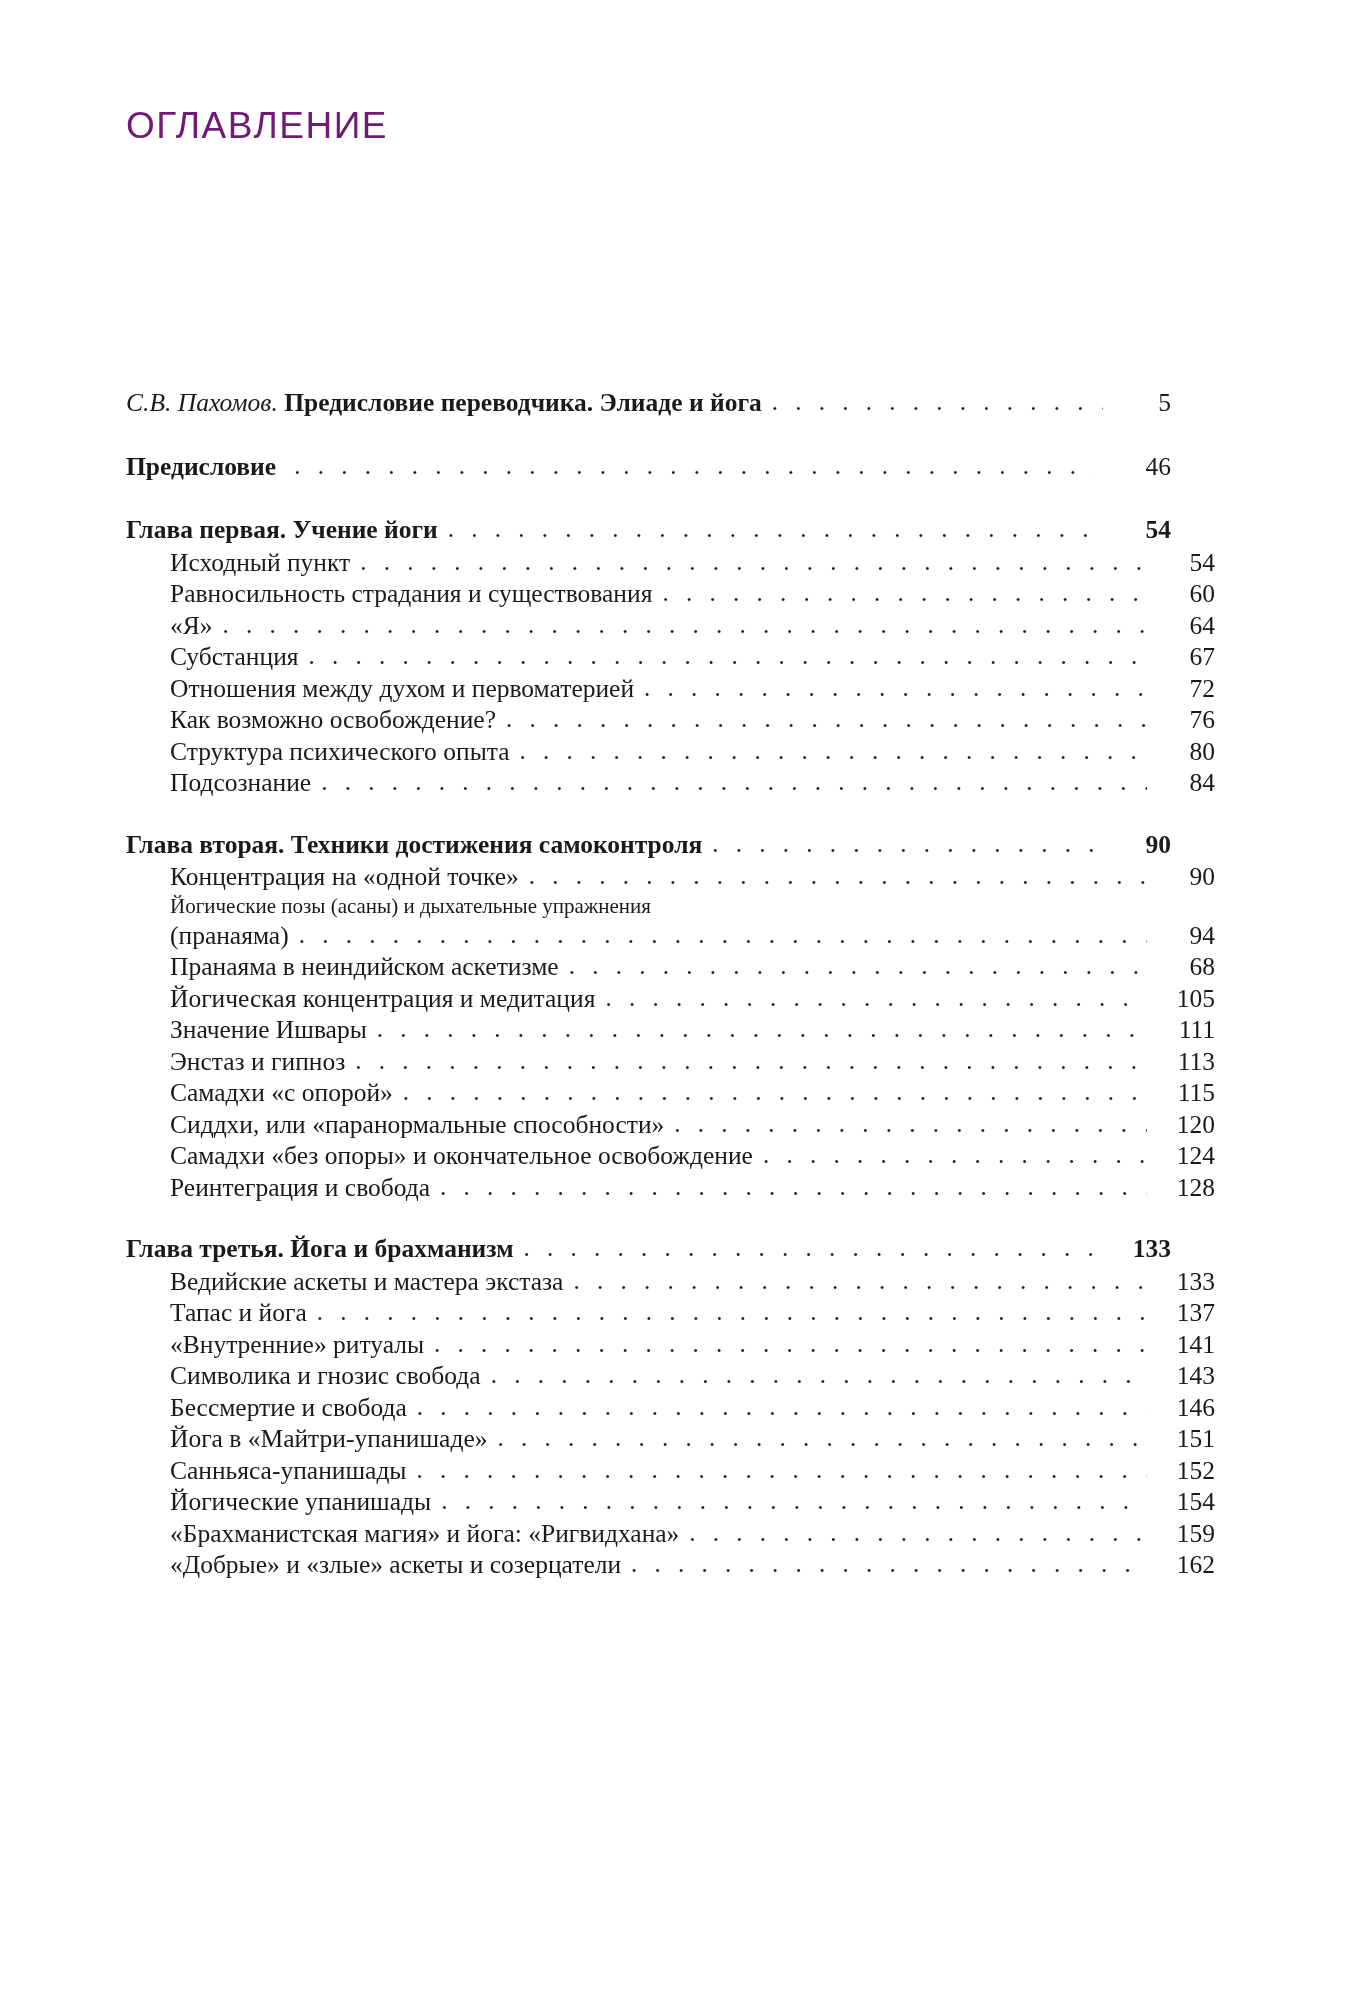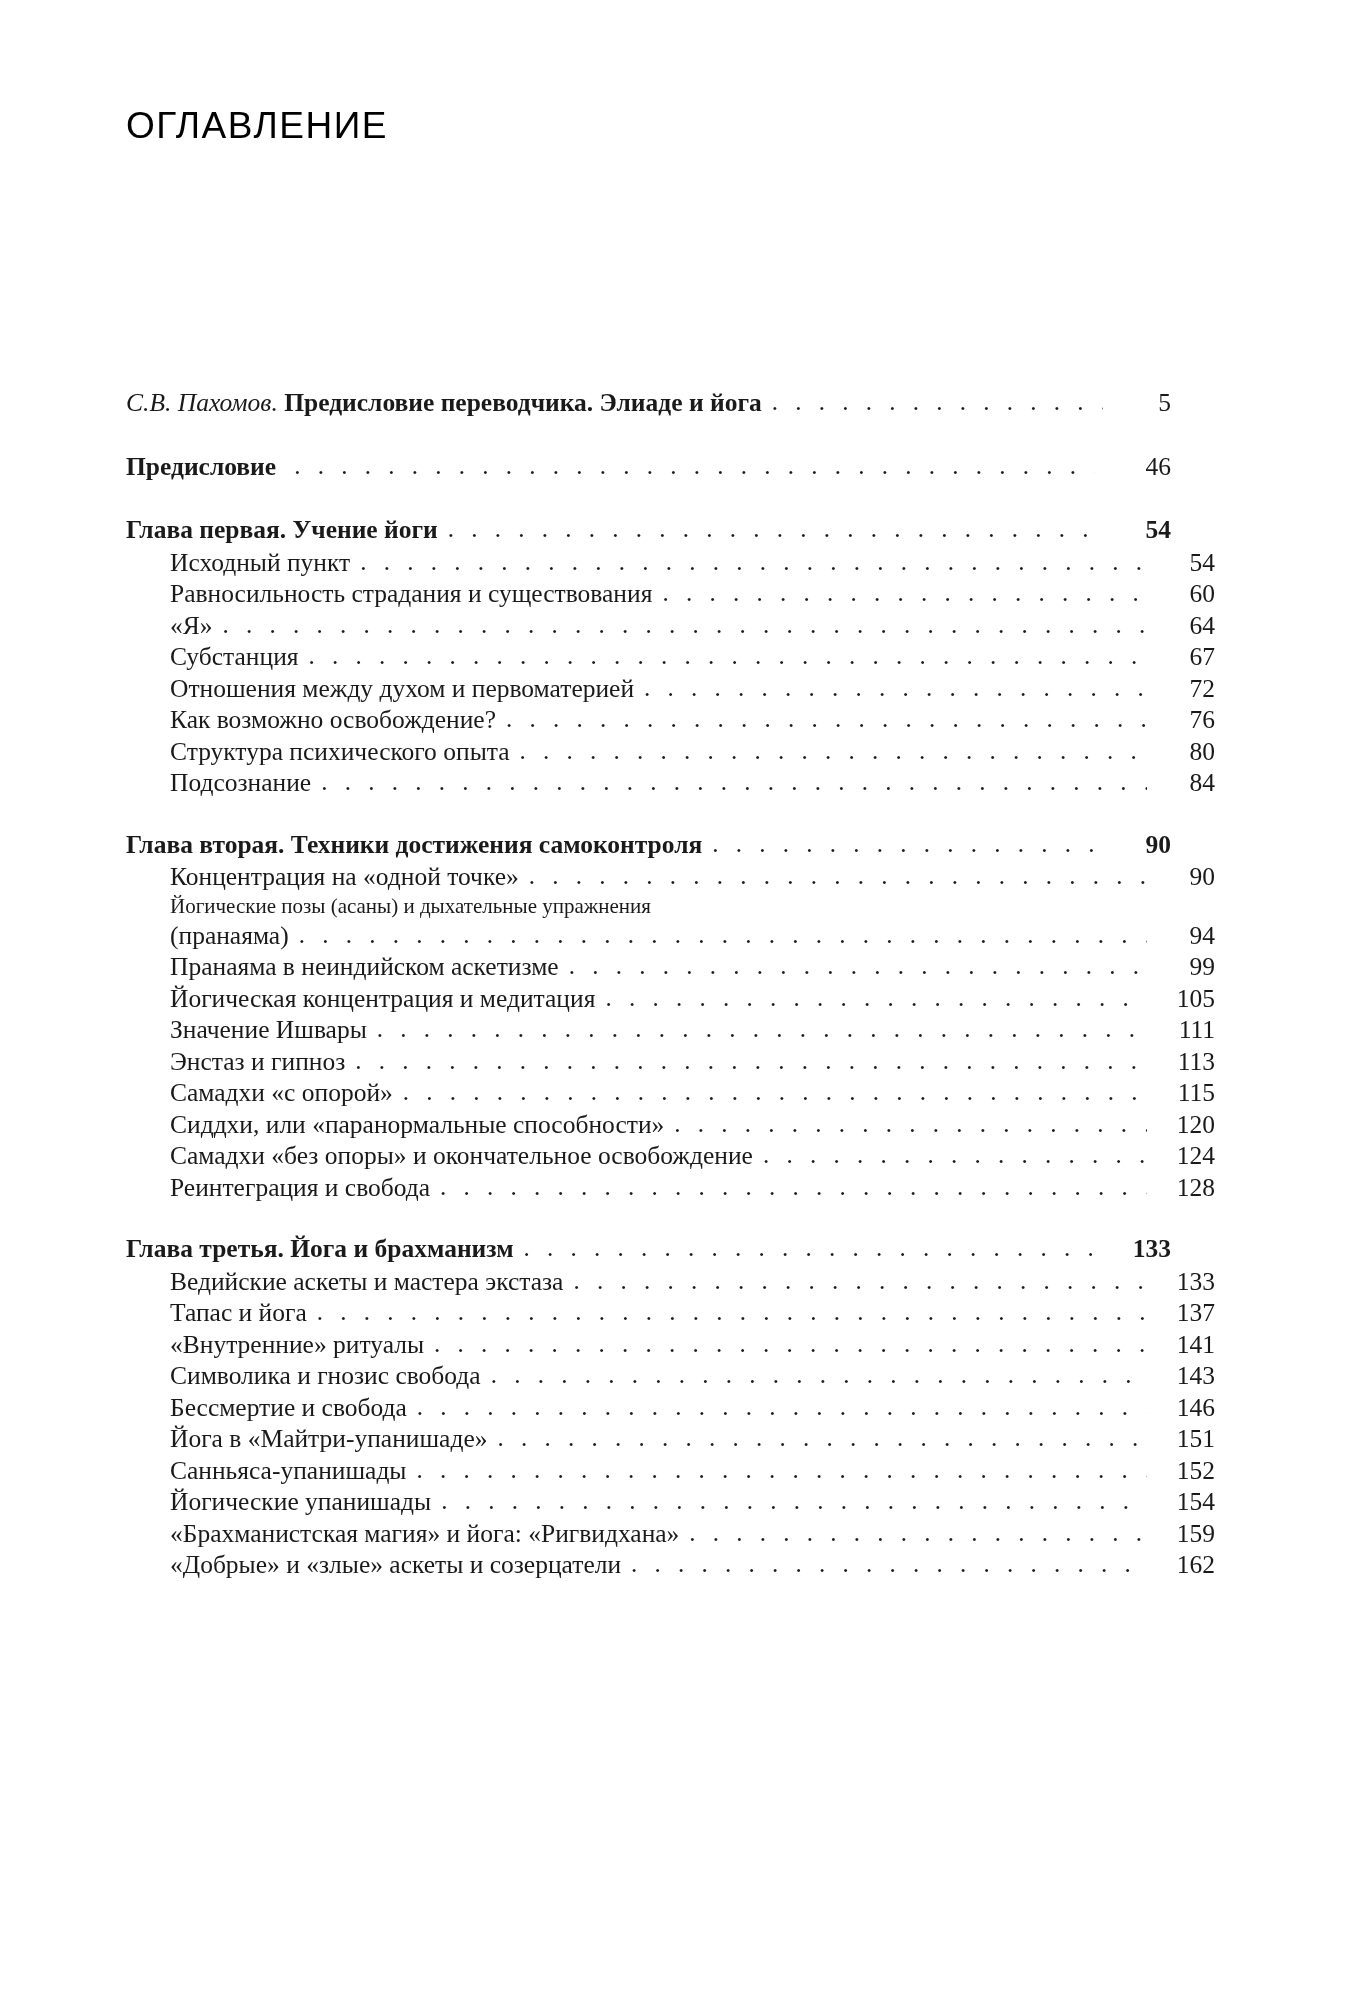--- a/index.html
+++ b/index.html
@@ -24,21 +24,21 @@
     background: #ffffff;
   }
   .toc-title {
     position: absolute;
     left: 126px;
     top: 105px;
     font-family: "Liberation Sans", sans-serif;
     font-size: 37px;
     letter-spacing: 1.5px;
     font-weight: 400;
-    color: #000000;
+    color: #701a75;
   }
   .toc-body {
     position: absolute;
     left: 126px;
     top: 390px;
     width: 1045px;
   }
 
   
   .entry {
@@ -208,21 +208,21 @@
       <div class="wrapline">Йогические позы (асаны) и дыхательные упражнения</div>
       <div class="entry lvl-sub">
         <span class="label">(пранаяма)</span>
         <span class="dots">. . . . . . . . . . . . . . . . . . . . . . . . . . . . . . . . . . . . . . . . . . . . . . . . . . . . . . . . . . . . . . . . . . . . . . . . . . . . . . . . . .</span>
         <span class="page-num">94</span>
       </div>
 
       <div class="entry lvl-sub">
         <span class="label">Пранаяма в неиндийском аскетизме</span>
         <span class="dots">. . . . . . . . . . . . . . . . . . . . . . . . . . . . . . . . . . . . . . . . . . . . . . . . . . . . . . . . . . . . . . . . . . . . . . . . . . . . . . . . . .</span>
-        <span class="page-num">99</span>
+        <span class="page-num">68</span>
       </div>
       <div class="entry lvl-sub">
         <span class="label">Йогическая концентрация и медитация</span>
         <span class="dots">. . . . . . . . . . . . . . . . . . . . . . . . . . . . . . . . . . . . . . . . . . . . . . . . . . . . . . . . . . . . . . . . . . . . . . . . . . . . . . . . . .</span>
         <span class="page-num">105</span>
       </div>
       <div class="entry lvl-sub">
         <span class="label">Значение Ишвары</span>
         <span class="dots">. . . . . . . . . . . . . . . . . . . . . . . . . . . . . . . . . . . . . . . . . . . . . . . . . . . . . . . . . . . . . . . . . . . . . . . . . . . . . . . . . .</span>
         <span class="page-num">111</span>

